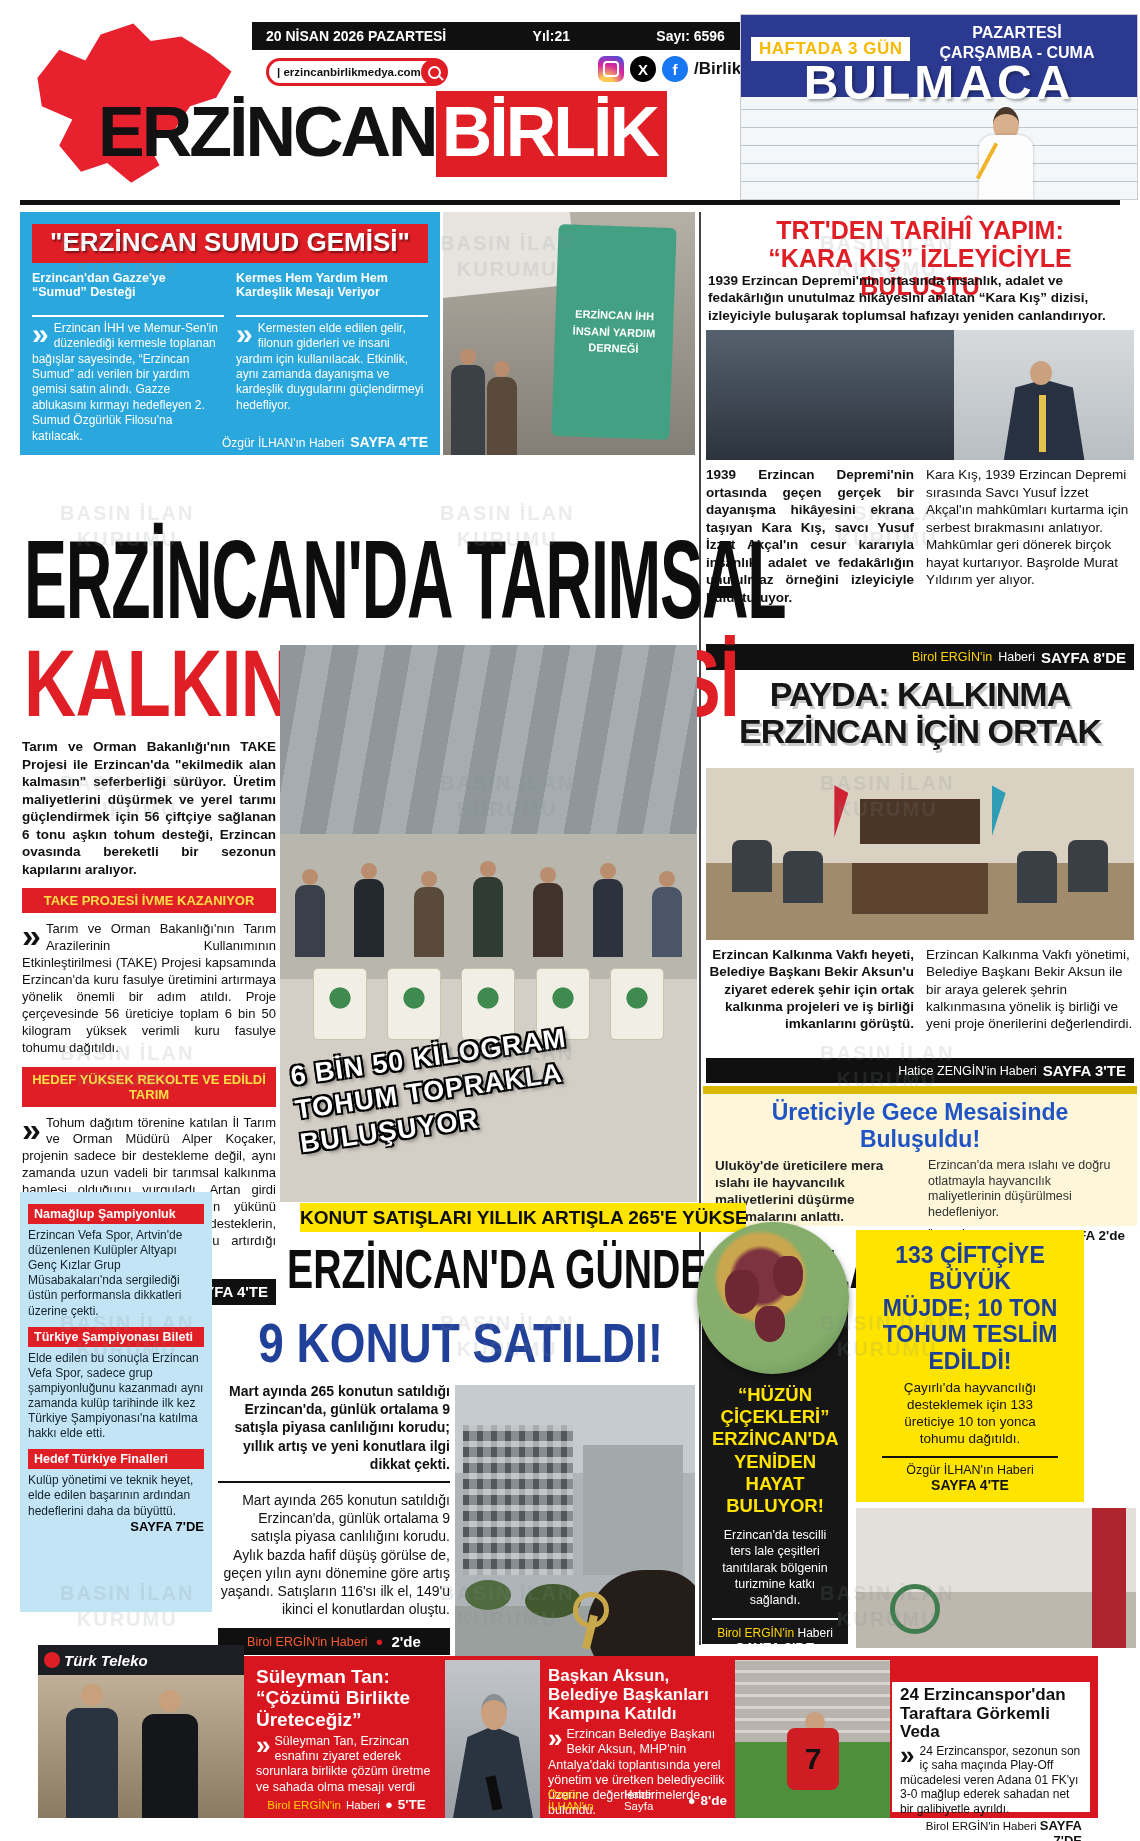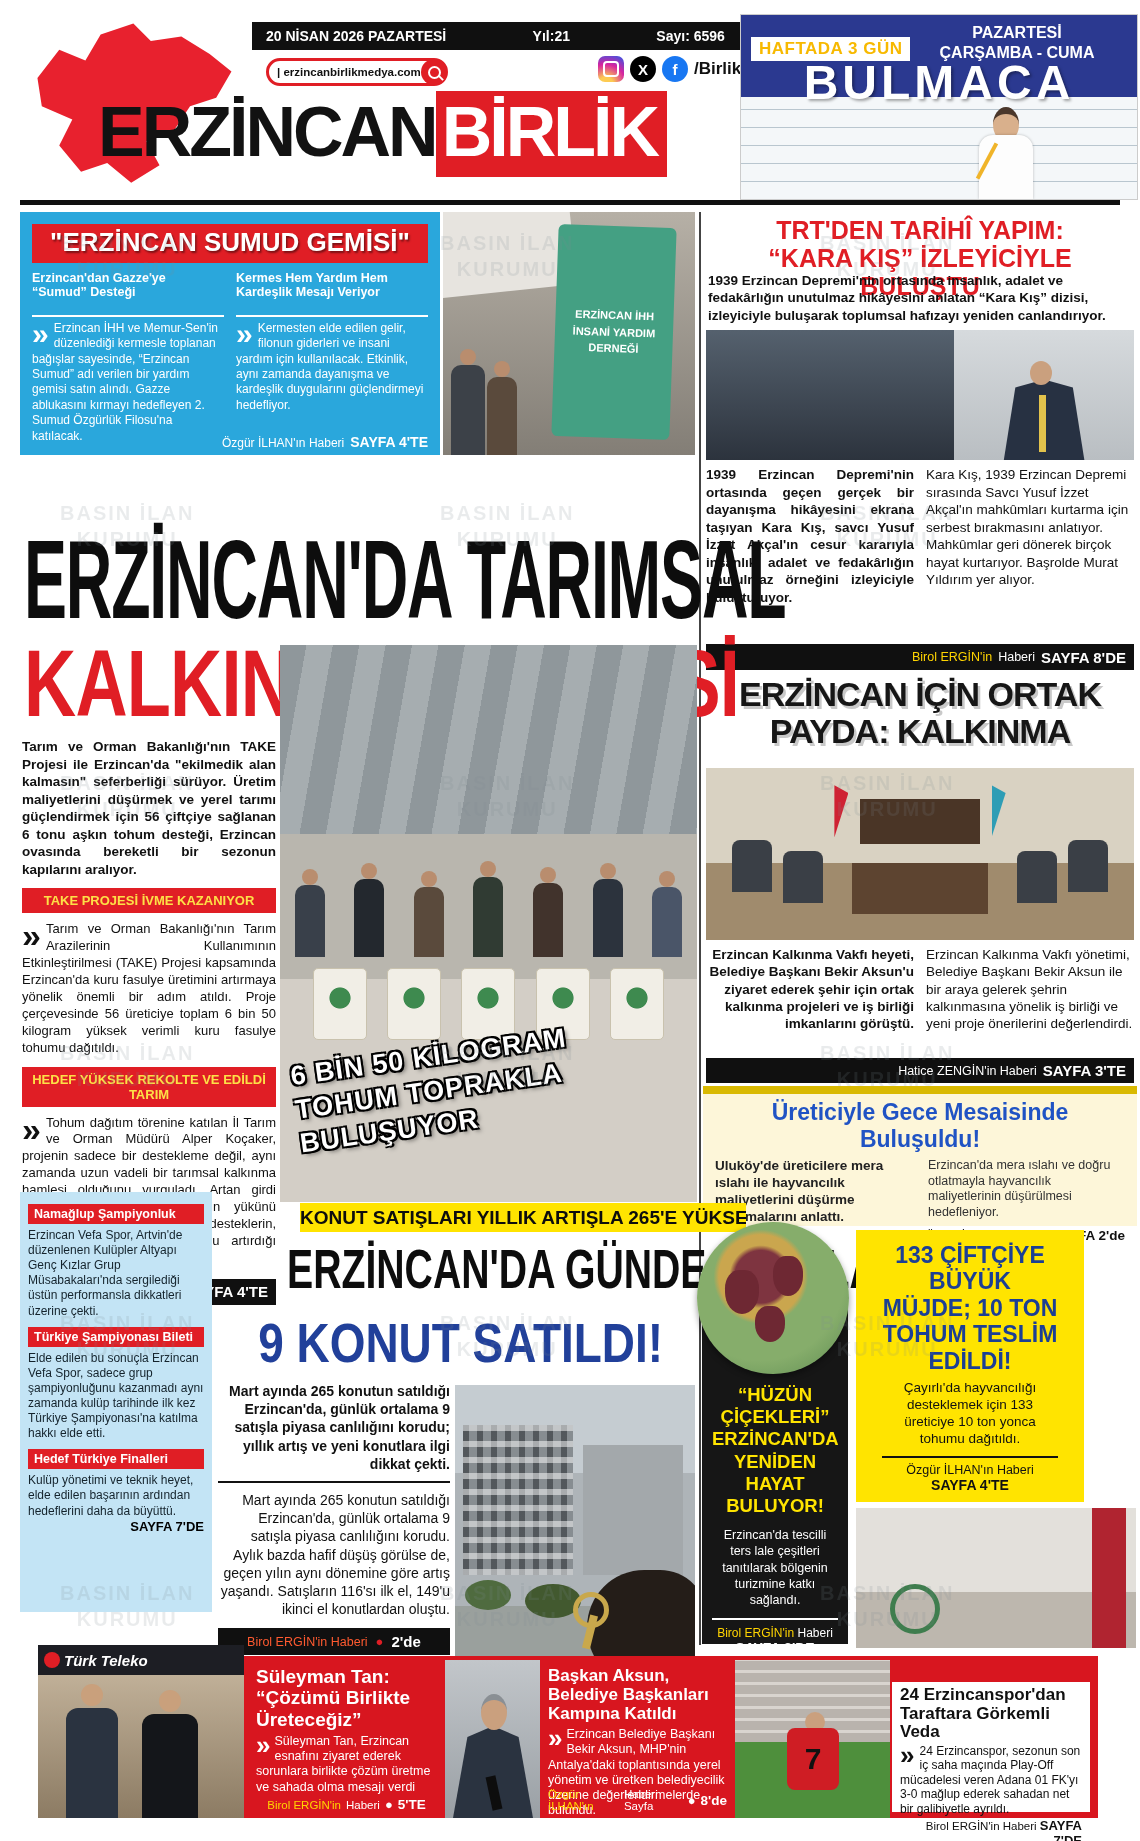--- a/index.html
+++ b/index.html
@@ -352,22 +352,22 @@
       <span class="bag"></span>
         <span class="bag"></span>
         <span class="bag"></span>
         <span class="bag"></span>
         <span class="bag"></span>
     </div>
     <div class="overlay-tag">6 BİN 50 KİLOGRAM TOHUM TOPRAKLA BULUŞUYOR</div>
   </div>
 
   <div class="abs ortak-head">
+    <div>PAYDA: KALKINMA</div>
     <div>ERZİNCAN İÇİN ORTAK</div>
-    <div>PAYDA: KALKINMA</div>
   </div>
   <div class="abs ph ph-ortak">
     <div class="desk"></div>
       <div class="ctable"></div>
     <div class="chair" style="left:6%;top:42%;"></div>
     <div class="chair" style="left:18%;top:48%;"></div>
     <div class="chair" style="right:6%;top:42%;"></div>
     <div class="chair" style="right:18%;top:48%;"></div>
     <div class="flagpole" style="left:30%;"></div>
     <div class="flagpole" style="right:30%;background:#2e9db5;"></div>

